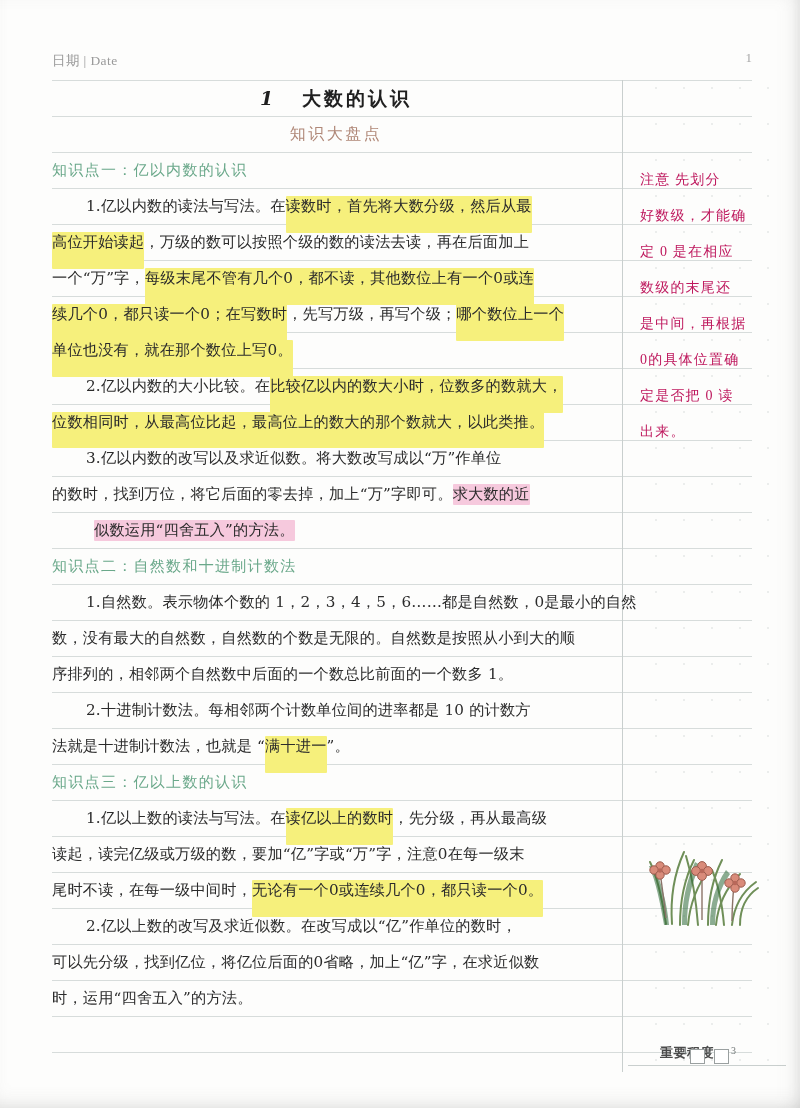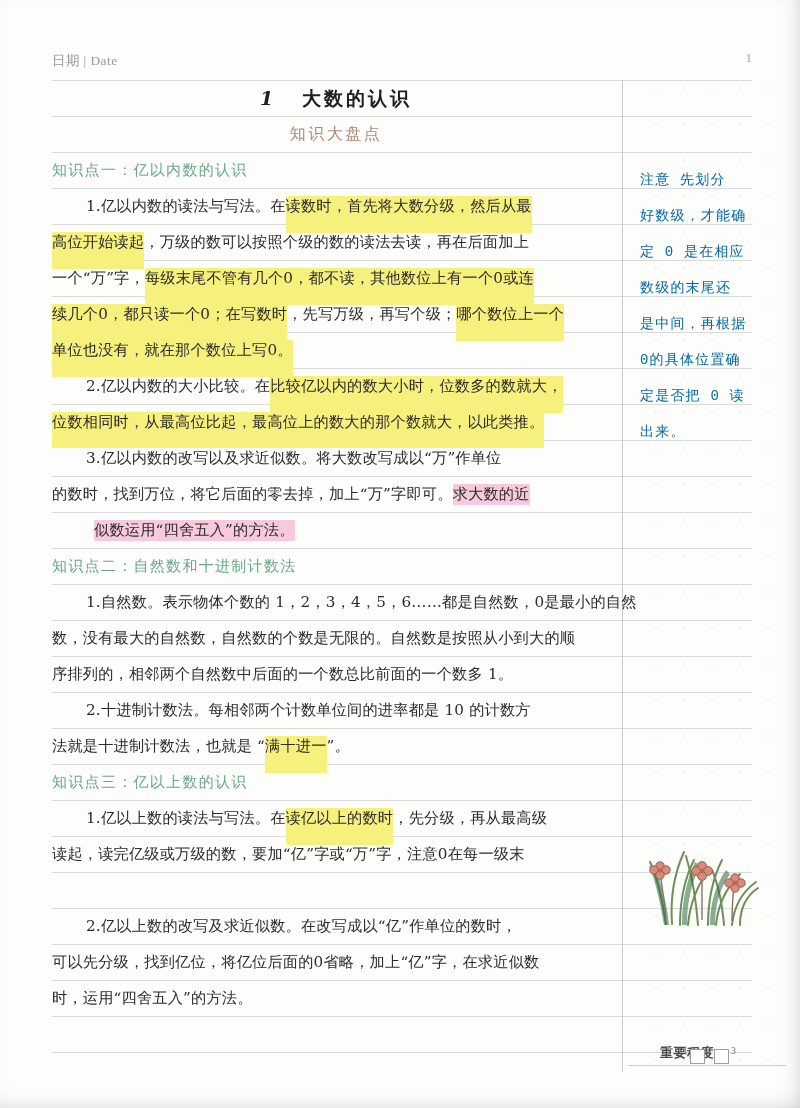--- a/index.html
+++ b/index.html
@@ -37,22 +37,22 @@
   .ind{padding-left:34px;}
 
   .hl{background:#f6f07c;padding:1px 0 18px 0;border-radius:1px;}
   .hlp{background:#f6c9dd;padding:1px 0 2px 0;border-radius:1px;}
 
   .ctr{text-align:center;}
 
   
   .margin{position:absolute;left:632px;top:80px;width:152px;height:992px;}
   .mnote{position:absolute;left:8px;top:82px;width:140px;}
-  .mline{height:36px;line-height:36px;font-size:14px;color:#0369a1;letter-spacing:1.2px;white-space:nowrap;
-         font-family:Liberation Mono, monospace;}
+  .mline{height:36px;line-height:36px;font-size:14px;color:#be185d;letter-spacing:1.2px;white-space:nowrap;
+         font-family:Liberation Serif, serif;}
 
   
   .mdots{position:absolute;left:0;top:0;width:152px;height:992px;opacity:.32;
     background-image:radial-gradient(#c5cbca 0.7px, transparent 0.8px);
     background-size:28px 36px;background-position:10px 26px;}
 
   
   .deco{position:absolute;left:636px;top:826px;width:150px;height:110px;}
 
   
@@ -125,20 +125,21 @@
       <div class="ln" style="top: 432px; padding-left: 42px;"><span class="hlp">似数运用“四舍五入”的方法。</span></div>
       <div class="ln kp" style="top: 468px;">知识点二：自然数和十进制计数法</div>
       <div class="ln ind" style="top: 504px;"><span>1.自然数。表示物体个数的 1，2，3，4，5，6……都是自然数，0是最小的自然</span></div>
       <div class="ln" style="top: 540px;"><span>数，没有最大的自然数，自然数的个数是无限的。自然数是按照从小到大的顺</span></div>
       <div class="ln" style="top: 576px;"><span>序排列的，相邻两个自然数中后面的一个数总比前面的一个数多 1。</span></div>
       <div class="ln ind" style="top: 612px;"><span>2.十进制计数法。每相邻两个计数单位间的进率都是 10 的计数方</span></div>
       <div class="ln" style="top: 648px;"><span>法就是十进制计数法，也就是 “</span><span class="hl">满十进一</span><span>”。</span></div>
       <div class="ln kp" style="top: 684px;">知识点三：亿以上数的认识</div>
       <div class="ln ind" style="top: 720px;"><span>1.亿以上数的读法与写法。在</span><span class="hl">读亿以上的数时</span><span>，先分级，再从最高级</span></div>
       <div class="ln" style="top: 756px;"><span>读起，读完亿级或万级的数，要加“亿”字或“万”字，注意0在每一级末</span></div>
+      <div class="ln" style="top: 792px;"><span>尾时不读，在每一级中间时，</span><span class="hl">无论有一个0或连续几个0，都只读一个0。</span></div>
       <div class="ln ind" style="top: 828px;"><span>2.亿以上数的改写及求近似数。在改写成以“亿”作单位的数时，</span></div>
       <div class="ln" style="top: 864px;"><span>可以先分级，找到亿位，将亿位后面的0省略，加上“亿”字，在求近似数</span></div>
       <div class="ln" style="top: 900px;"><span>时，运用“四舍五入”的方法。</span></div>
     </div>
 
   <div class="margin">
     <div class="mdots"></div>
     <div class="mnote" id="mnote">
         <div class="mline">注意  先划分</div>
         <div class="mline">好数级，才能确</div>

